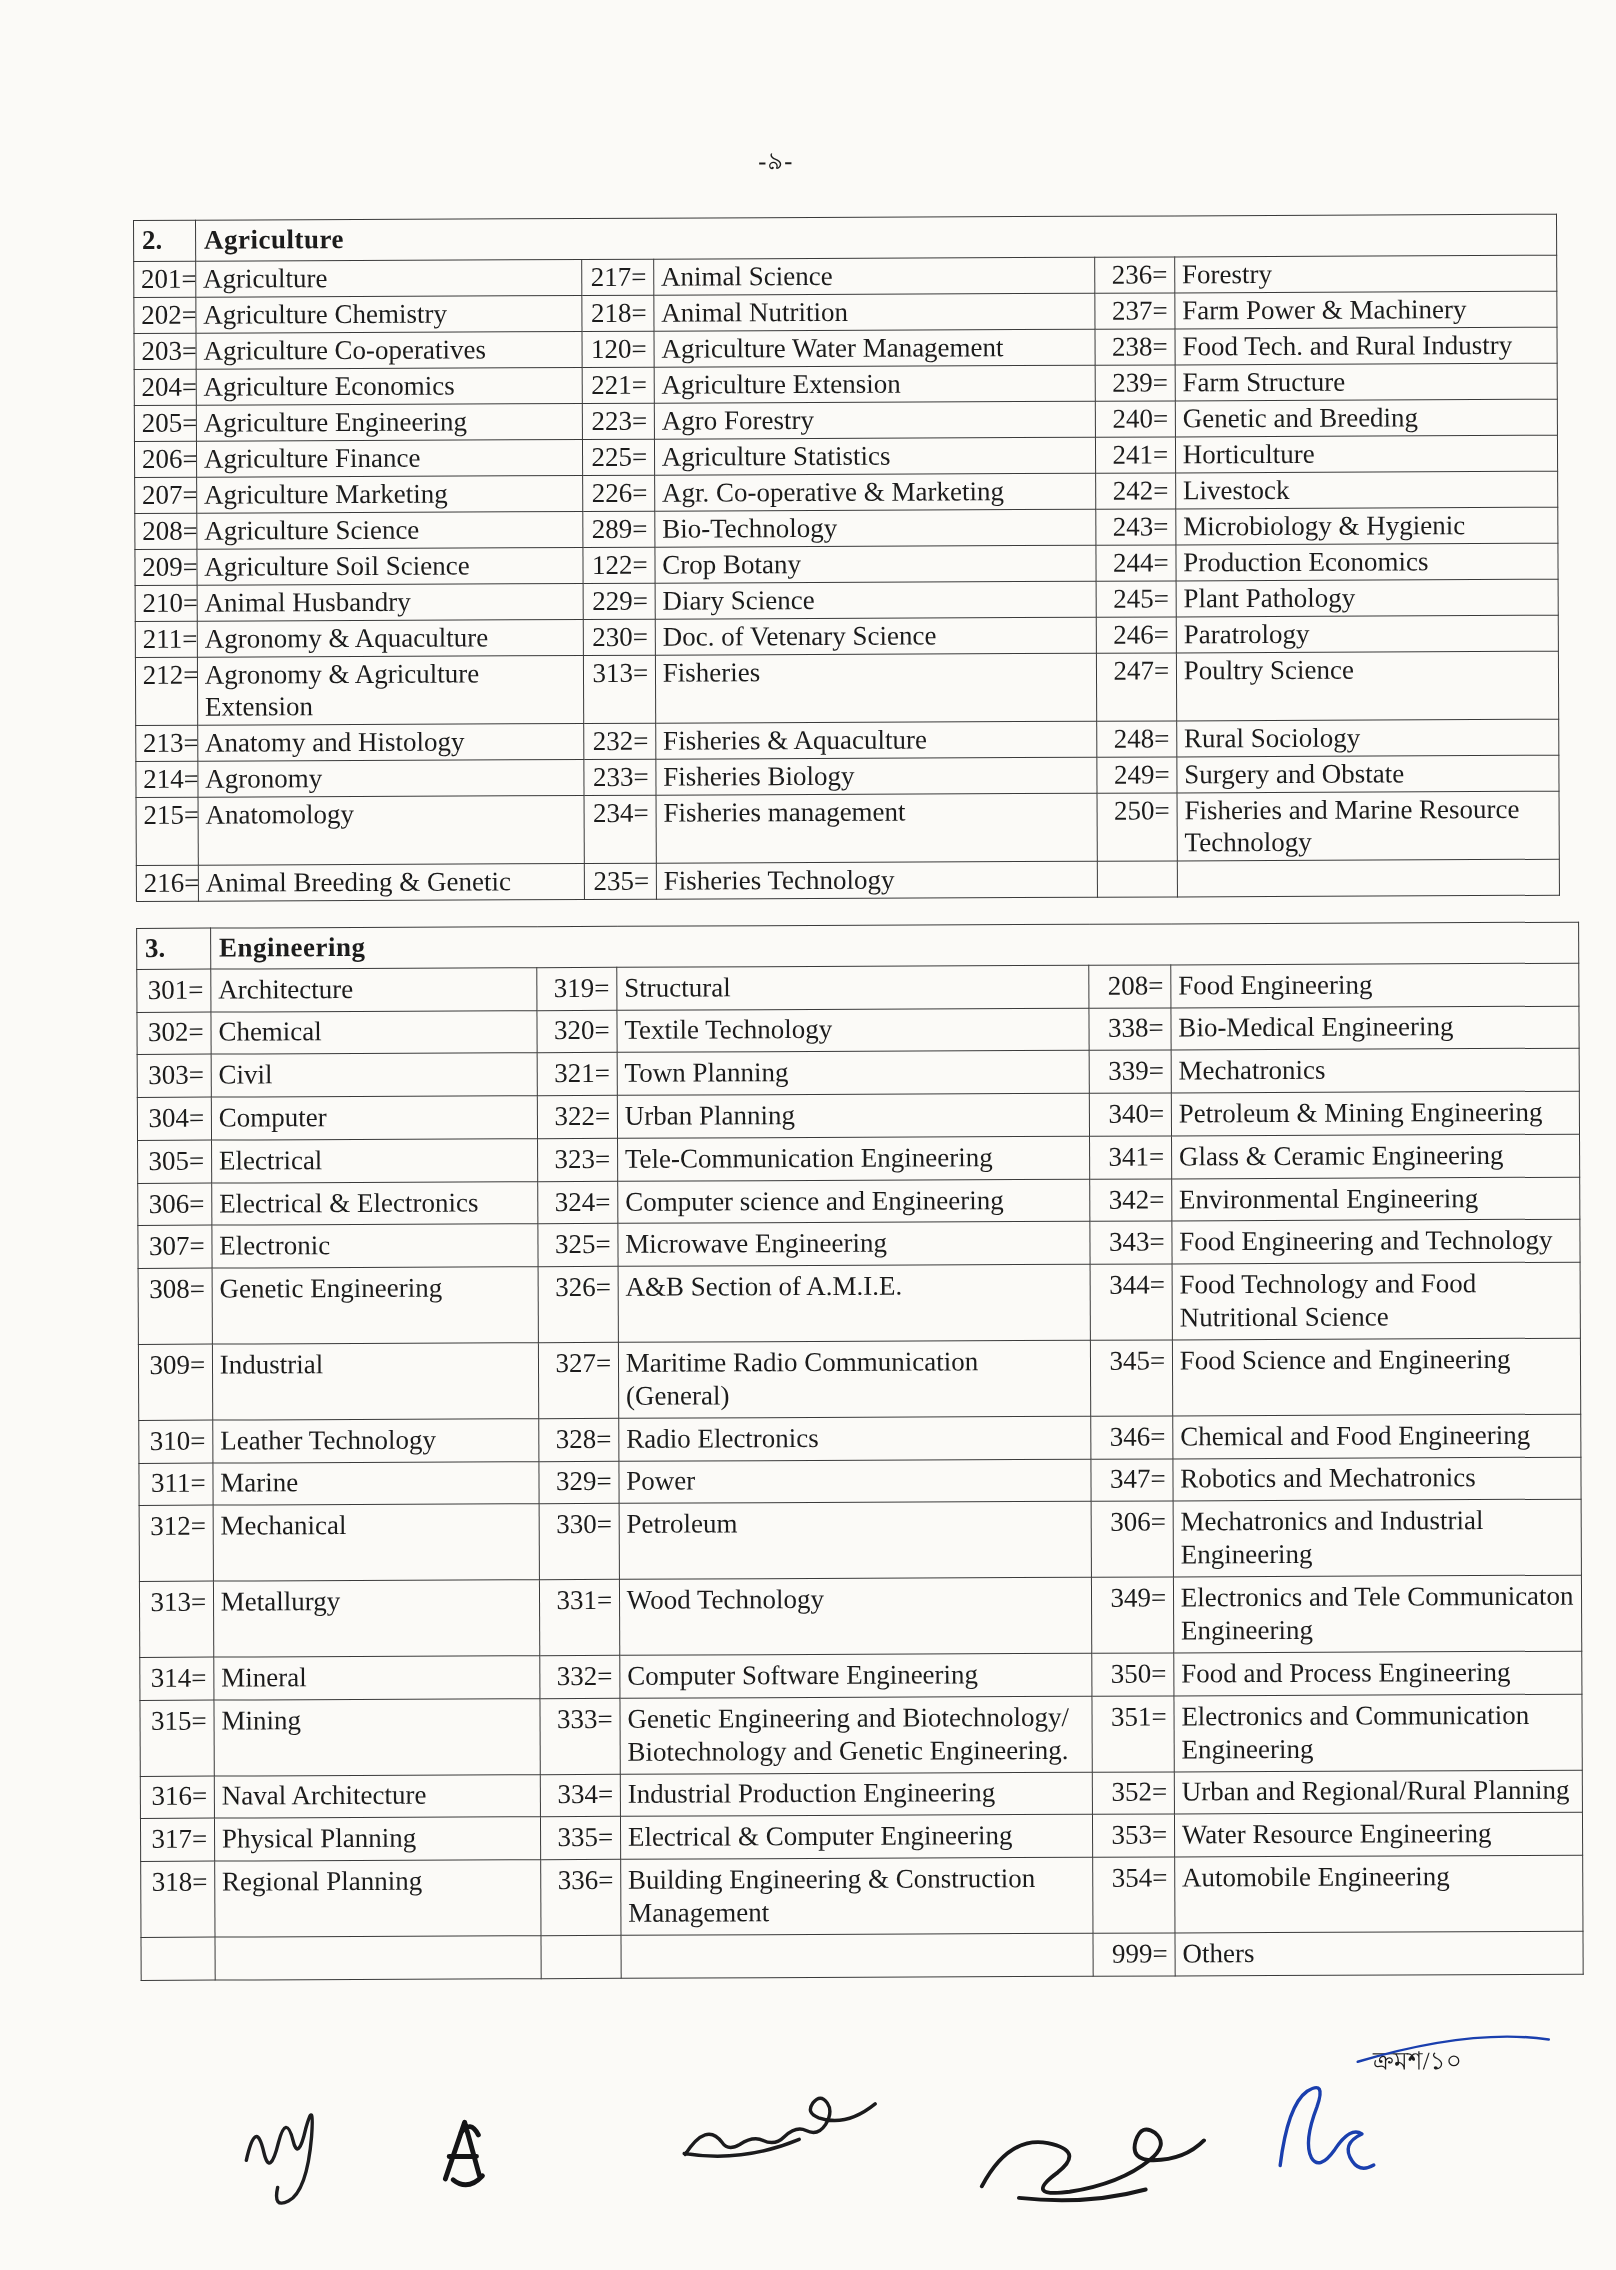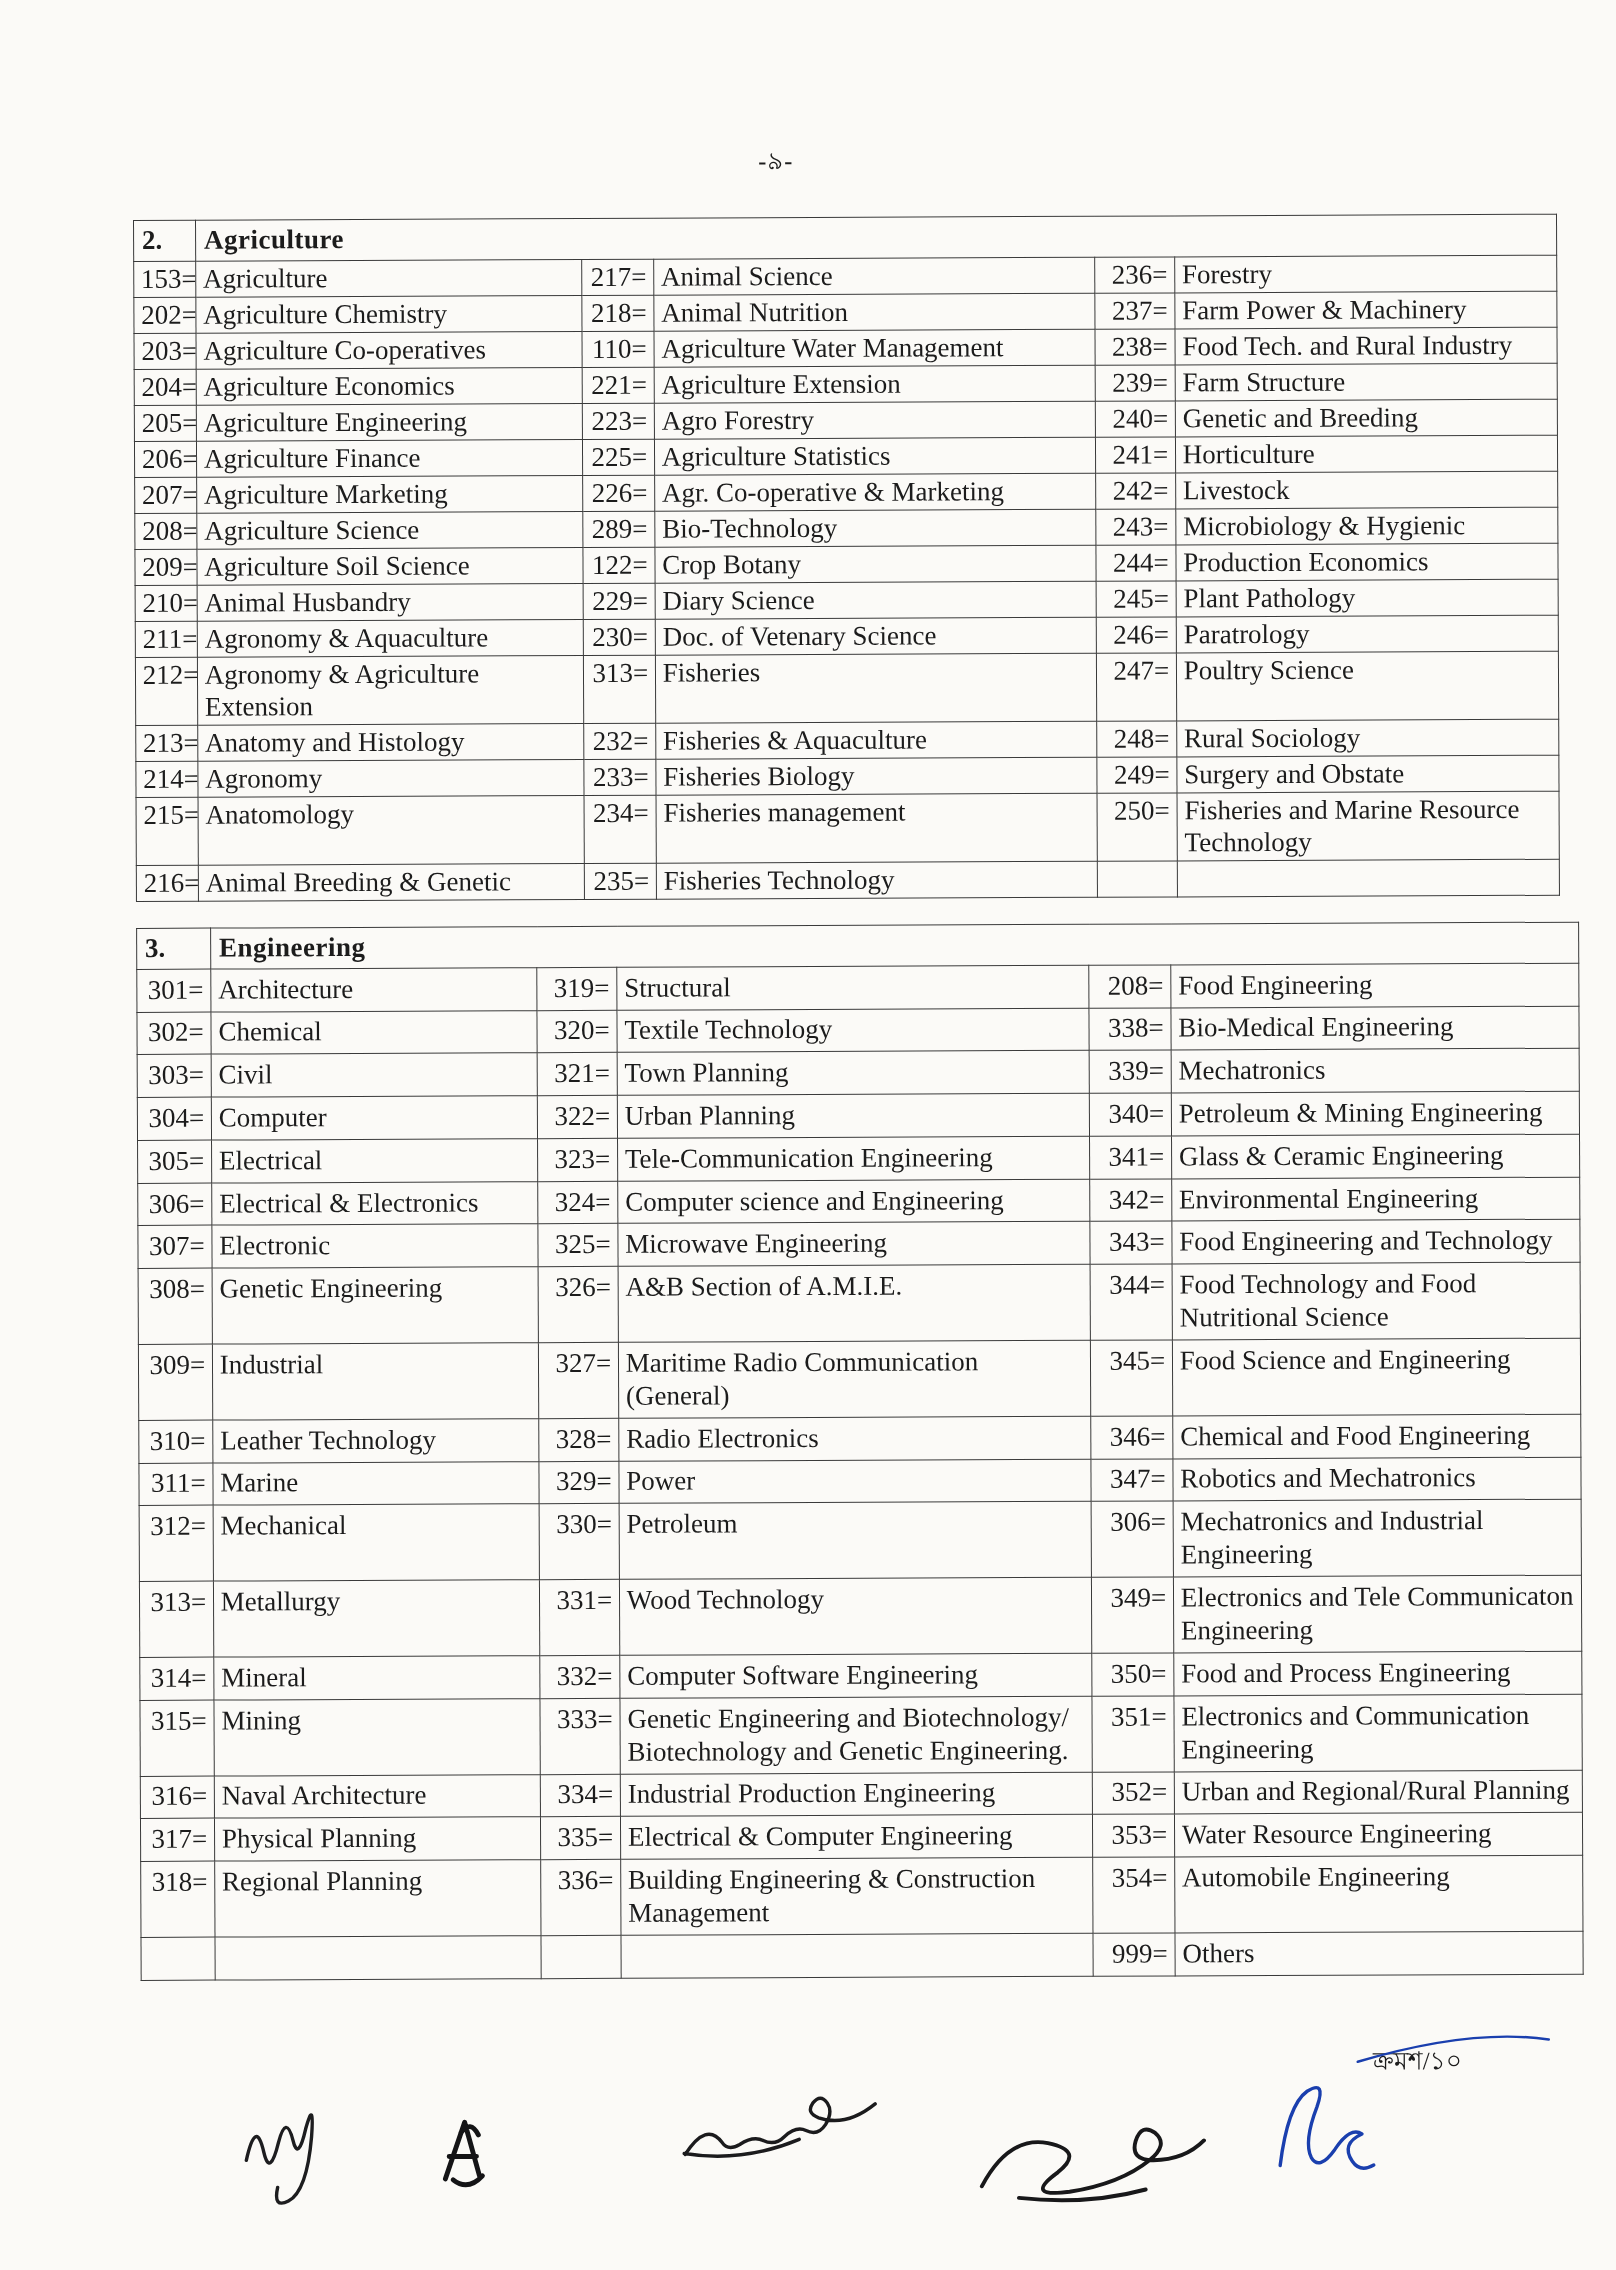--- a/index.html
+++ b/index.html
@@ -58,39 +58,39 @@
         <col style="width:441px">
       <col style="width:80px">
         <col style="width:382px">
     </colgroup>
     <tbody>
       <tr class="head">
         <td class="head-num">2.</td>
         <td class="head-title" colspan="5">Agriculture</td>
       </tr>
     <tr>
-          <td class="code">153=</td>
+          <td class="code">201=</td>
           <td class="name">Agriculture</td>
           <td class="code">217=</td>
           <td class="name">Animal Science</td>
           <td class="code">236=</td>
           <td class="name">Forestry</td>
         </tr>
         <tr>
           <td class="code">202=</td>
           <td class="name">Agriculture Chemistry</td>
           <td class="code">218=</td>
           <td class="name">Animal Nutrition</td>
           <td class="code">237=</td>
           <td class="name">Farm Power &amp; Machinery</td>
         </tr>
         <tr>
           <td class="code">203=</td>
           <td class="name">Agriculture Co-operatives</td>
-          <td class="code">110=</td>
+          <td class="code">120=</td>
           <td class="name">Agriculture Water Management</td>
           <td class="code">238=</td>
           <td class="name">Food Tech. and Rural Industry</td>
         </tr>
         <tr>
           <td class="code">204=</td>
           <td class="name">Agriculture Economics</td>
           <td class="code">221=</td>
           <td class="name">Agriculture Extension</td>
           <td class="code">239=</td>

